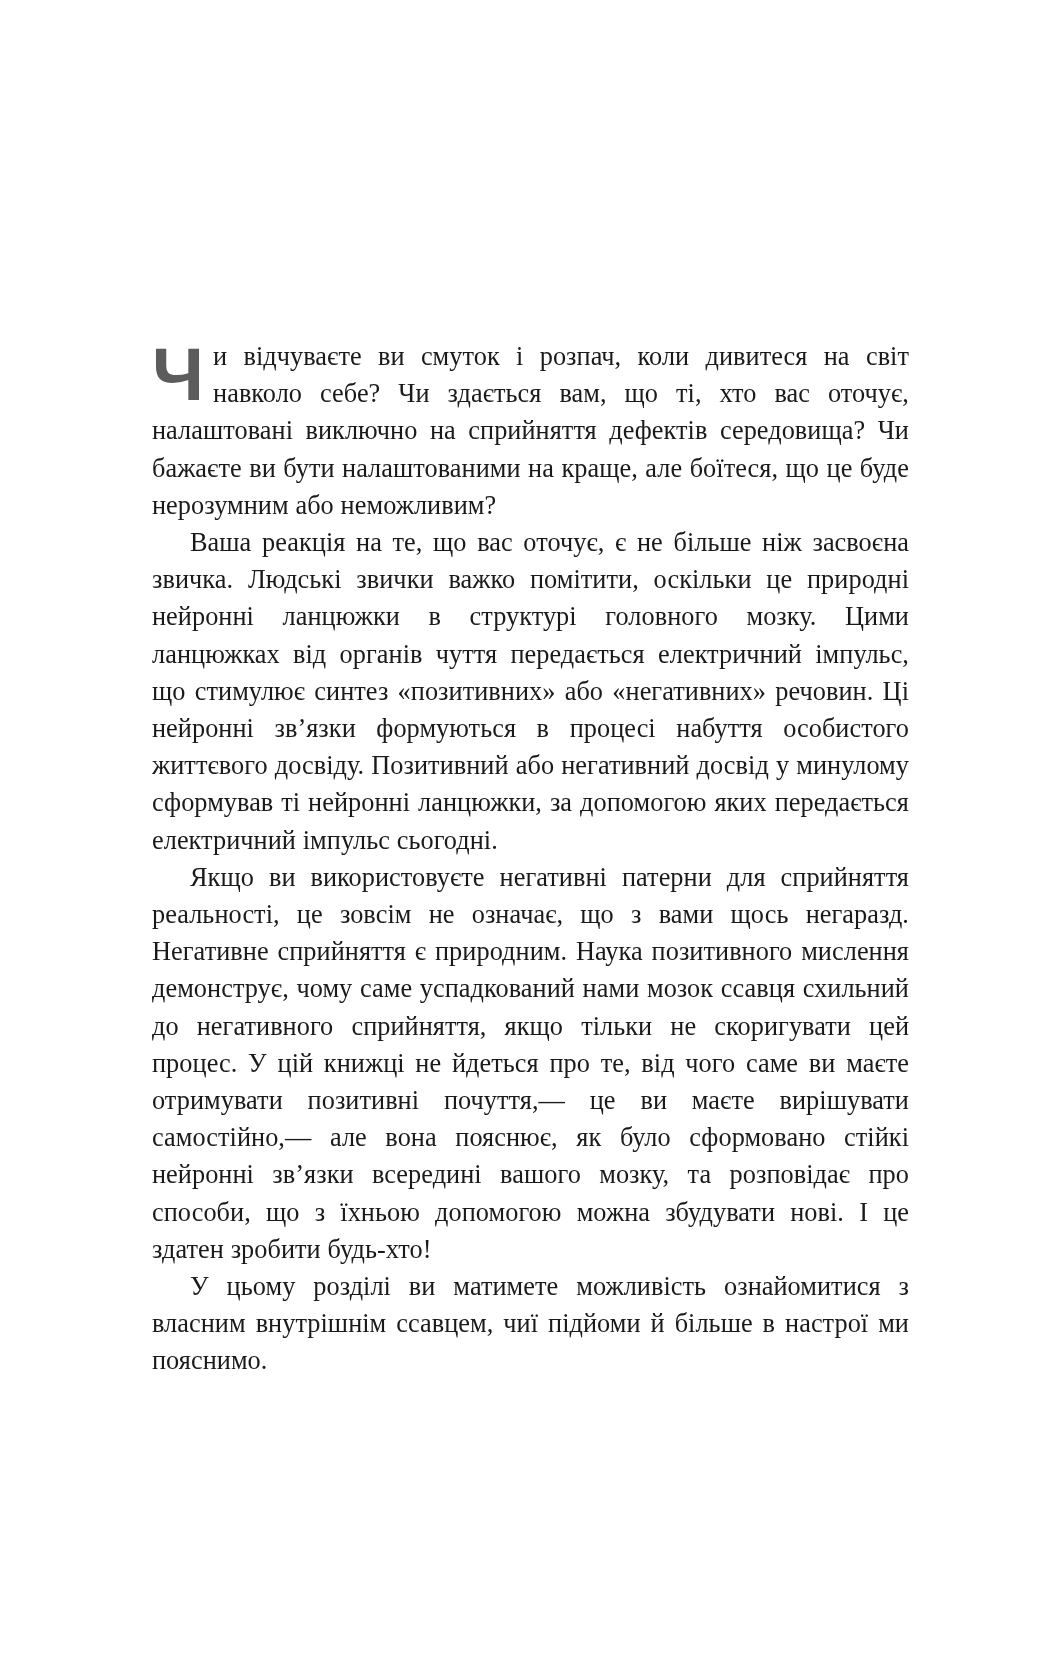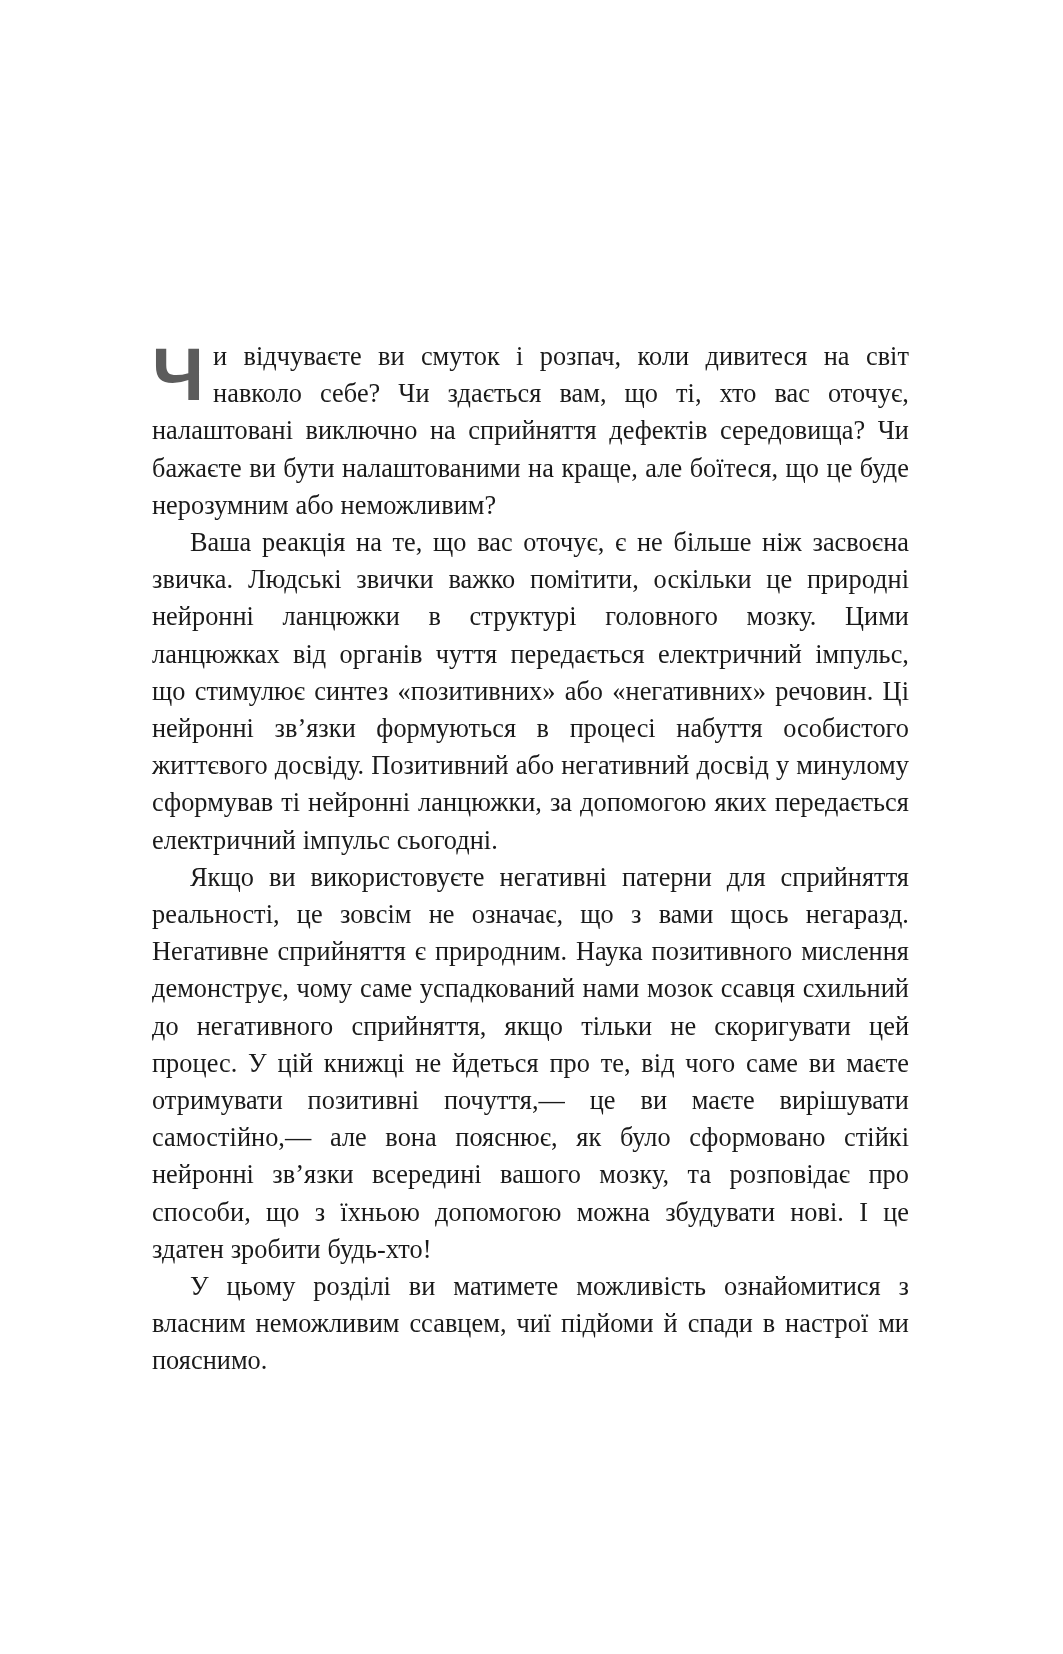--- a/index.html
+++ b/index.html
@@ -74,17 +74,17 @@
 <div class="page">
 
   <div class="text-block">
 
     <p class="body-par opening">Чи відчуваєте ви смуток і розпач, коли дивитеся на світ навколо себе? Чи здається вам, що ті, хто вас оточує, налаштовані виключно на сприйняття дефектів середовища? Чи бажаєте ви бути налаштованими на краще, але боїтеся, що це буде нерозумним або неможливим?</p>
 
     <p class="body-par">Ваша реакція на те, що вас оточує, є не більше ніж засвоєна звичка. Людські звички важко помітити, оскільки це природні нейронні ланцюжки в структурі головного мозку. Цими ланцюжках від органів чуття передається електричний імпульс, що стимулює синтез «позитивних» або «негативних» речовин. Ці нейронні зв’язки формуються в процесі набуття особистого життєвого досвіду. Позитивний або негативний досвід у минулому сформував ті нейронні ланцюжки, за допомогою яких передається електричний імпульс сьогодні.</p>
 
     <p class="body-par">Якщо ви використовуєте негативні патерни для сприйняття реальності, це зовсім не означає, що з вами щось негаразд. Негативне сприйняття є природним. Наука позитивного мислення демонструє, чому саме успадкований нами мозок ссавця схильний до негативного сприйняття, якщо тільки не скоригувати цей процес. У цій книжці не йдеться про те, від чого саме ви маєте отримувати позитивні почуття,— це ви маєте вирішувати самостійно,— але вона пояснює, як було сформовано стійкі нейронні зв’язки всередині вашого мозку, та розповідає про способи, що з їхньою допомогою можна збудувати нові. І це здатен зробити будь-хто!</p>
 
-    <p class="body-par">У цьому розділі ви матимете можливість ознайомитися з власним неможливим ссавцем, чиї підйоми й спади в настрої ми пояснимо.</p>
+    <p class="body-par">У цьому розділі ви матимете можливість ознайомитися з власним внутрішнім ссавцем, чиї підйоми й більше в настрої ми пояснимо.</p>
 
   </div>
 
 </div>
 
 </body></html>

